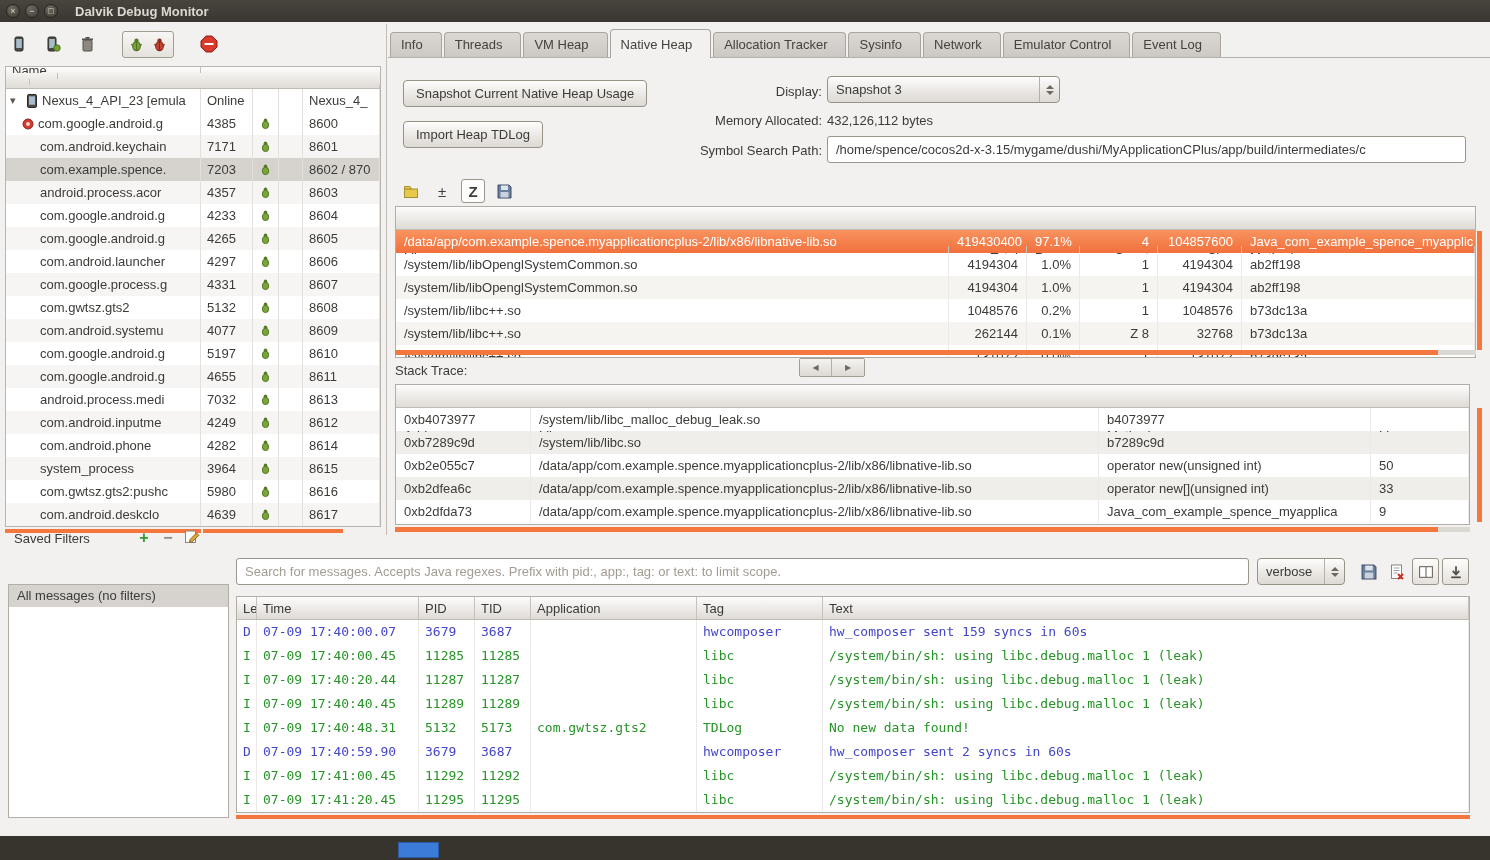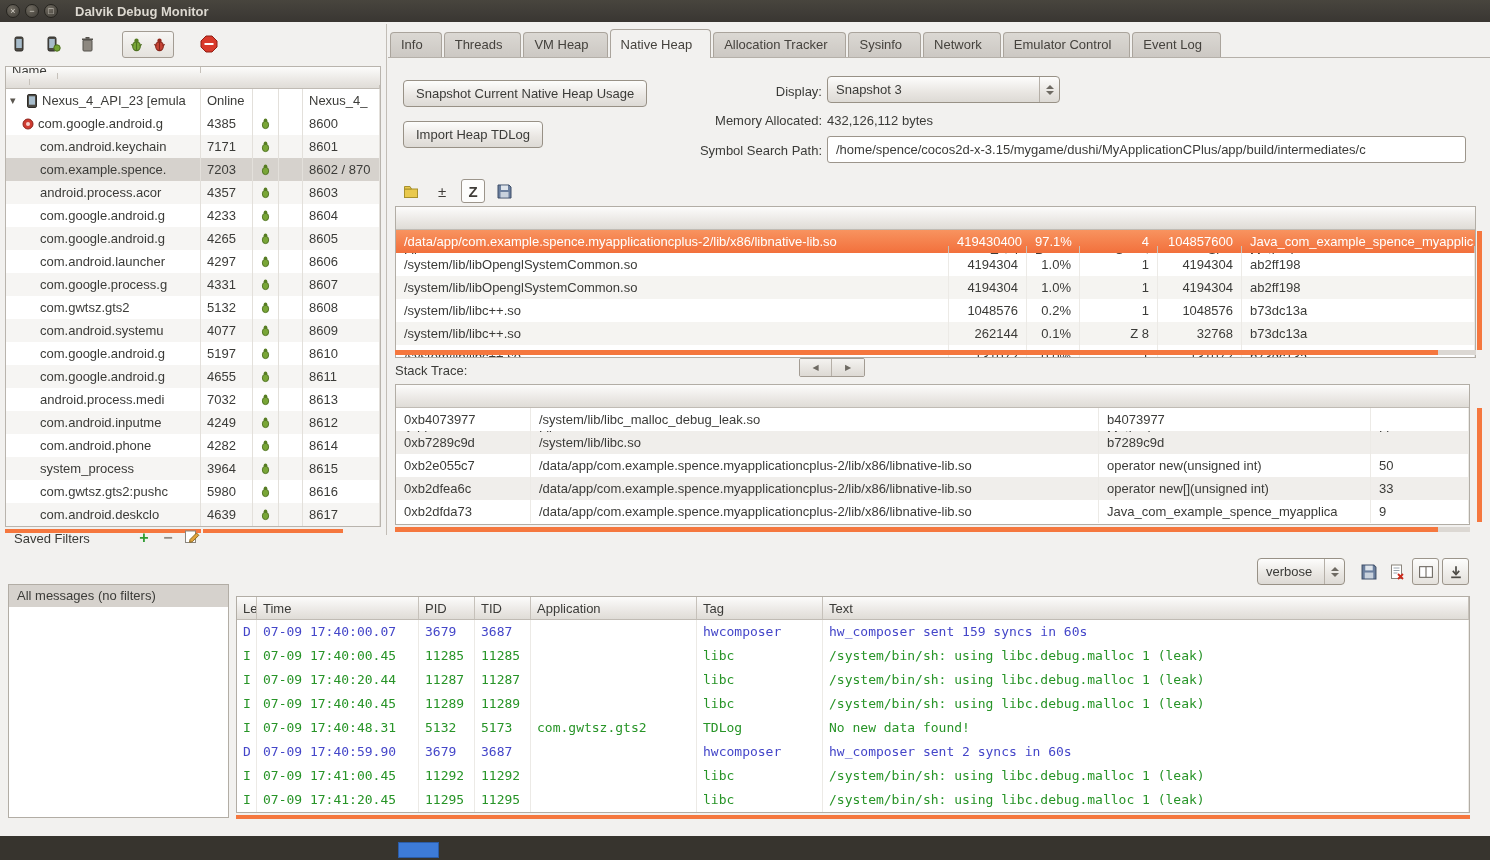--- a/index.html
+++ b/index.html
@@ -687,20 +687,21 @@
           <rect x="1.5" y="3" width="10" height="11.5" fill="#fff" stroke="#8a857d"></rect>
           <path d="M6 11.5 L12.5 5 L14.8 7.3 L8.3 13.8 L5.6 14.2 Z" fill="#e0a33c" stroke="#8d6a22"></path>
         </svg>
     </button>
   </div>
   <div class="filter-list">
 
       <div class="filter-item selected"><span>All messages (no filters)</span></div>
     </div>
 
+  <input class="tinput" style="left: 236px; top: 558px; width: 1013px;" type="text" placeholder="Search for messages. Accepts Java regexes. Prefix with pid:, app:, tag: or text: to limit scope.">
   <div class="combo" style="left:1257px;top:558px;width:88px;height:27px;gap:9px;">
     <span class="ctext">verbose</span>
     <span class="carrows">
         <i class="up"></i>
         <i class="dn"></i>
       </span>
   </div>
   <button class="iconbtn" style="left:1358px;top:561px;width:22px;height:22px;">
     <svg width="16" height="16" viewBox="0 0 15 15">
         <path d="M1 1 h11 l2 2 v11 h-13 z" fill="#6b7f9e" stroke="#3f4f68"></path>

